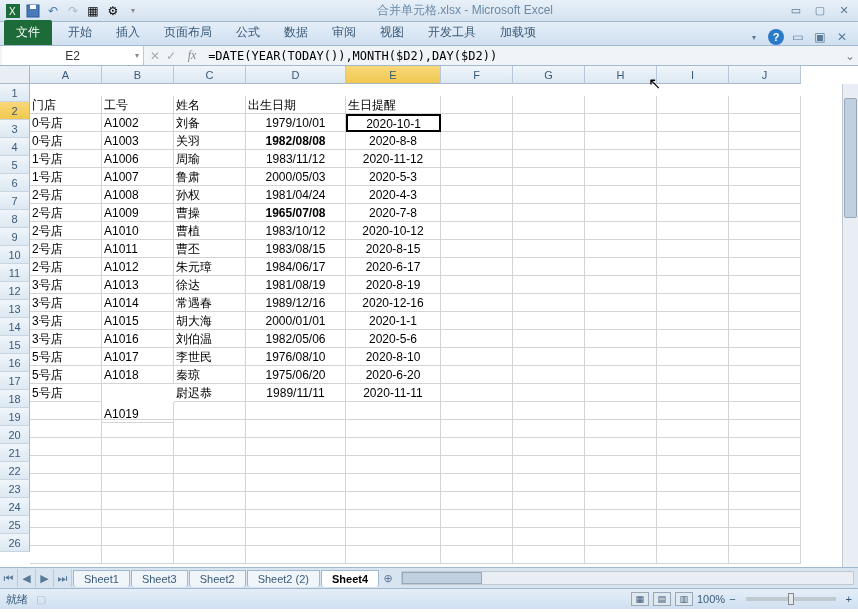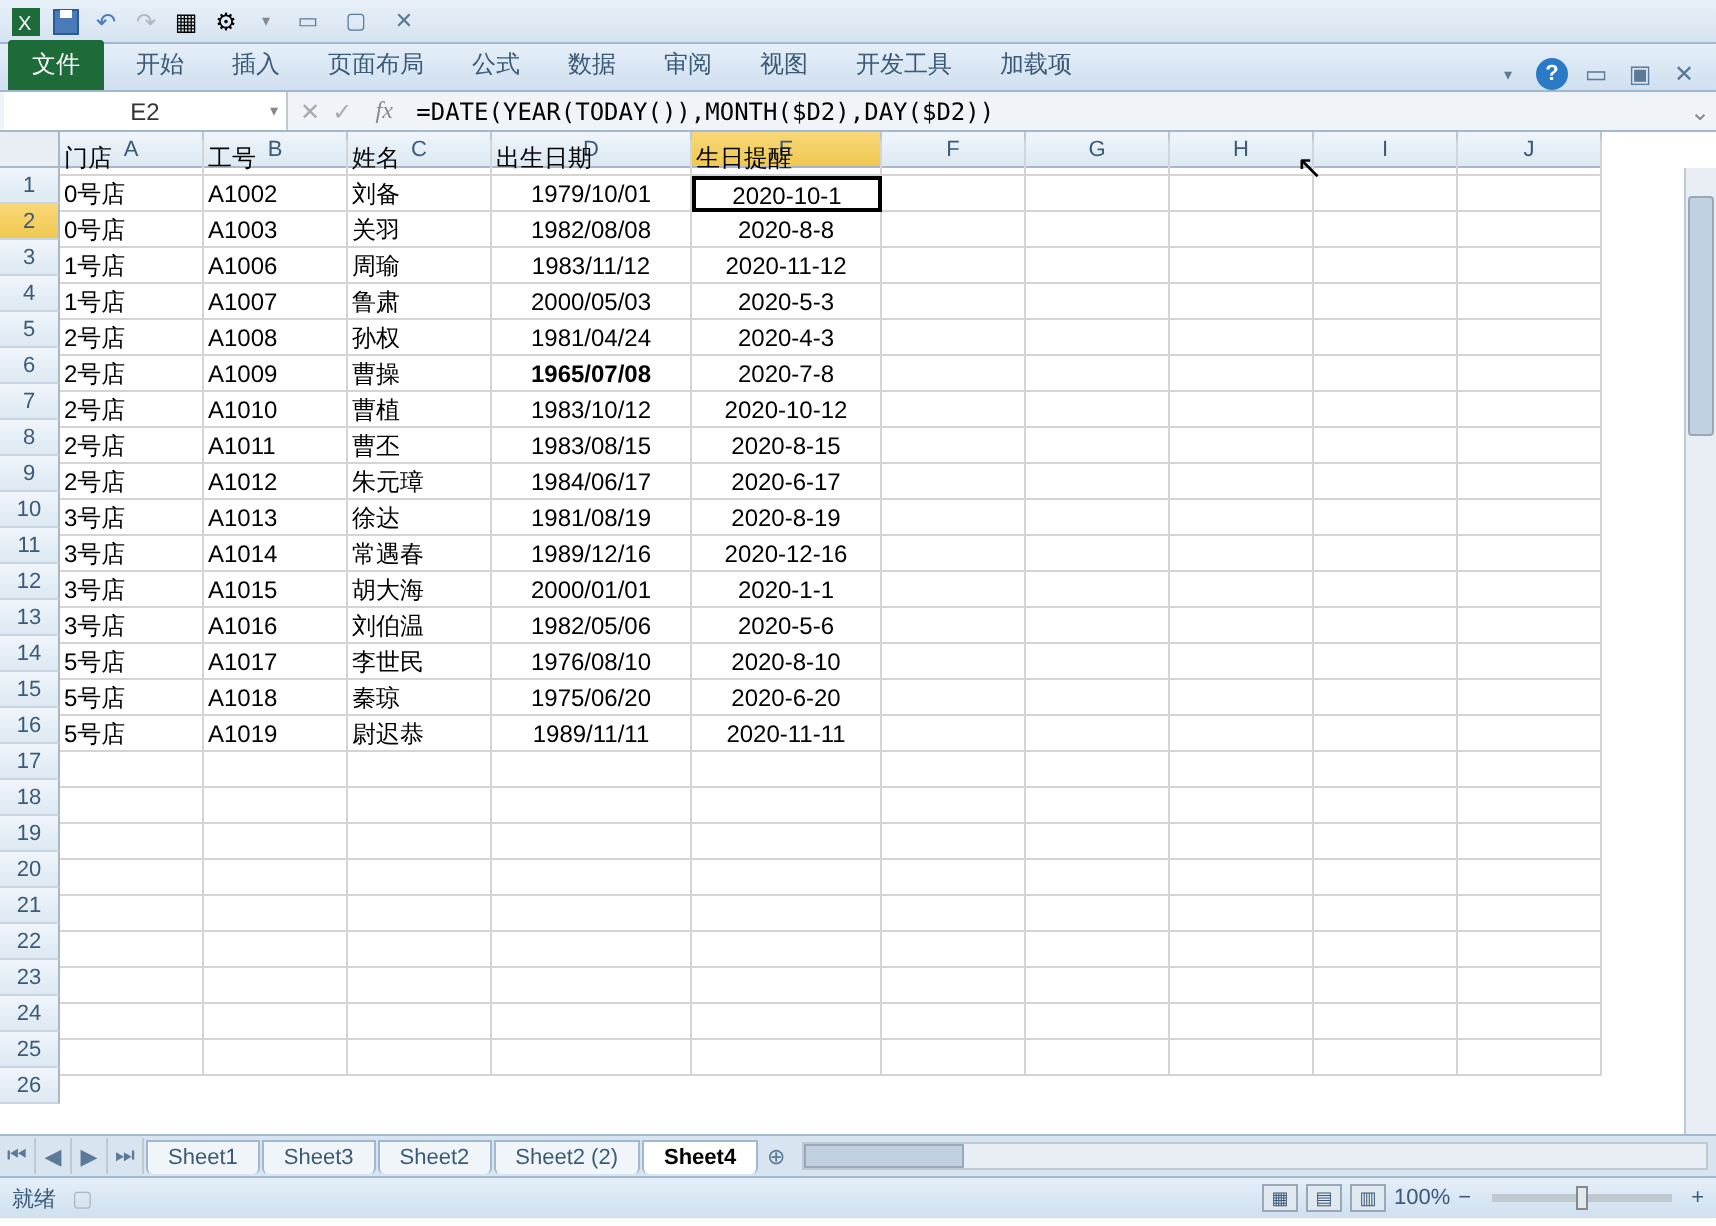--- a/index.html
+++ b/index.html
@@ -22,21 +22,21 @@
 .formula-input { flex:1; padding-left:4px; font-family:Consolas,monospace; font-size:12px; }
 .formula-expand { width:16px; text-align:center; color:#888; }
 .grid-area { position:relative; height:501px; overflow:hidden; }
 .corner { position:absolute; left:0; top:0; width:30px; height:18px; background:#e8eef4; border-right:1px solid #a8b8c8; border-bottom:1px solid #a8b8c8; }
 .col-headers { position:absolute; left:30px; top:0; height:18px; display:flex; }
 .ch { height:18px; background:linear-gradient(#f0f5fa,#dce8f2); border-right:1px solid #b8c8d8; border-bottom:1px solid #a8b8c8; text-align:center; line-height:18px; color:#3a5a78; font-size:11px; }
 .ch.sel { background:linear-gradient(#f8d878,#f0c850); }
 .row-headers { position:absolute; left:0; top:18px; width:30px; }
 .rh { height:18px; background:linear-gradient(#f0f5fa,#dce8f2); border-right:1px solid #a8b8c8; border-bottom:1px solid #c8d4e0; text-align:center; line-height:18px; color:#3a5a78; font-size:11px; }
 .rh.sel { background:linear-gradient(#f8d878,#f0c850); }
-.cells { position:absolute; left:30px; top:4px; }
+.cells { position:absolute; left:30px; top:30px; }
 .row { display:flex; height:18px; }
 .cell { height:18px; border-right:1px solid #d4d4d4; border-bottom:1px solid #d4d4d4; padding:0 2px; line-height:18px; white-space:nowrap; overflow:hidden; font-size:12px; color:#000; }
 .cell.r { text-align:center; }
 .cell.active { border:2px solid #000; padding:0 1px; line-height:16px; }
 .scroll-v { position:absolute; right:0; top:18px; width:16px; bottom:0; background:#e8eef4; border-left:1px solid #c0c8d0; }
 .scroll-v .thumb { position:absolute; top:14px; left:1px; right:1px; height:120px; background:#c0d0e0; border:1px solid #98a8b8; border-radius:2px; }
 .sheet-bar { height:21px; background:#d8e4f0; border-top:1px solid #a0b8d0; display:flex; align-items:center; font-size:11px; }
 .nav-btn { width:18px; height:18px; display:inline-flex; align-items:center; justify-content:center; color:#5a7a98; border-right:1px solid #c0c8d0; }
 .sheet-tab { padding:2px 10px; background:#f0f5fa; border:1px solid #a0b8d0; border-bottom:none; margin-left:1px; color:#3a5a78; border-radius:0 0 3px 3px; }
 .sheet-tab.active { background:#fff; font-weight:bold; color:#000; }
@@ -64,20 +64,21 @@
       <svg width="14" height="14">
         <rect x="1" y="1" width="12" height="12" fill="#4a7ab8" stroke="#2a5a98"></rect>
         <rect x="4" y="1" width="6" height="4" fill="#fff"></rect>
       </svg>
     </span>
   <span class="qat-icon" style="color:#4a7ab8">↶</span>
   <span class="qat-icon" style="color:#b0b8c0">↷</span>
   <span class="qat-icon">▦</span>
   <span class="qat-icon">⚙</span>
   <span class="qat-icon" style="font-size:8px;color:#888">▾</span>
+  <span class="title-text">合并单元格.xlsx - Microsoft Excel</span>
   <div class="win-controls">
     <span class="win-btn">▭</span>
     <span class="win-btn">▢</span>
     <span class="win-btn">✕</span>
   </div>
 </div>
 
 <div class="ribbon-tabs">
   <div class="file-tab">文件</div>
   <div class="rtab">开始</div>
@@ -173,21 +174,21 @@
         <div class="cell" style="width: 72px;"></div>
         <div class="cell" style="width: 72px;"></div>
         <div class="cell" style="width: 72px;"></div>
         <div class="cell" style="width: 72px;"></div>
         <div class="cell" style="width: 72px;"></div>
       </div>
       <div class="row">
         <div class="cell" style="width: 72px;">0号店</div>
         <div class="cell" style="width: 72px;">A1003</div>
         <div class="cell" style="width: 72px;">关羽</div>
-        <div class="cell r" style="width: 100px;">1982/08/08</div>
+        <div class="cell r" style="width: 100px; font-weight: bold;">1982/08/08</div>
         <div class="cell r" style="width: 95px;">2020-8-8</div>
         <div class="cell" style="width: 72px;"></div>
         <div class="cell" style="width: 72px;"></div>
         <div class="cell" style="width: 72px;"></div>
         <div class="cell" style="width: 72px;"></div>
         <div class="cell" style="width: 72px;"></div>
       </div>
       <div class="row">
         <div class="cell" style="width: 72px;">1号店</div>
         <div class="cell" style="width: 72px;">A1006</div>
@@ -339,21 +340,21 @@
         <div class="cell r" style="width: 100px;">1975/06/20</div>
         <div class="cell r" style="width: 95px;">2020-6-20</div>
         <div class="cell" style="width: 72px;"></div>
         <div class="cell" style="width: 72px;"></div>
         <div class="cell" style="width: 72px;"></div>
         <div class="cell" style="width: 72px;"></div>
         <div class="cell" style="width: 72px;"></div>
       </div>
       <div class="row">
         <div class="cell" style="width: 72px;">5号店</div>
-        <div class="cell" style="width: 72px;">A1019</div>
+        <div class="cell" style="width: 72px; margin-top: 21px;">A1019</div>
         <div class="cell" style="width: 72px;">尉迟恭</div>
         <div class="cell r" style="width: 100px;">1989/11/11</div>
         <div class="cell r" style="width: 95px;">2020-11-11</div>
         <div class="cell" style="width: 72px;"></div>
         <div class="cell" style="width: 72px;"></div>
         <div class="cell" style="width: 72px;"></div>
         <div class="cell" style="width: 72px;"></div>
         <div class="cell" style="width: 72px;"></div>
       </div>
       <div class="row">

